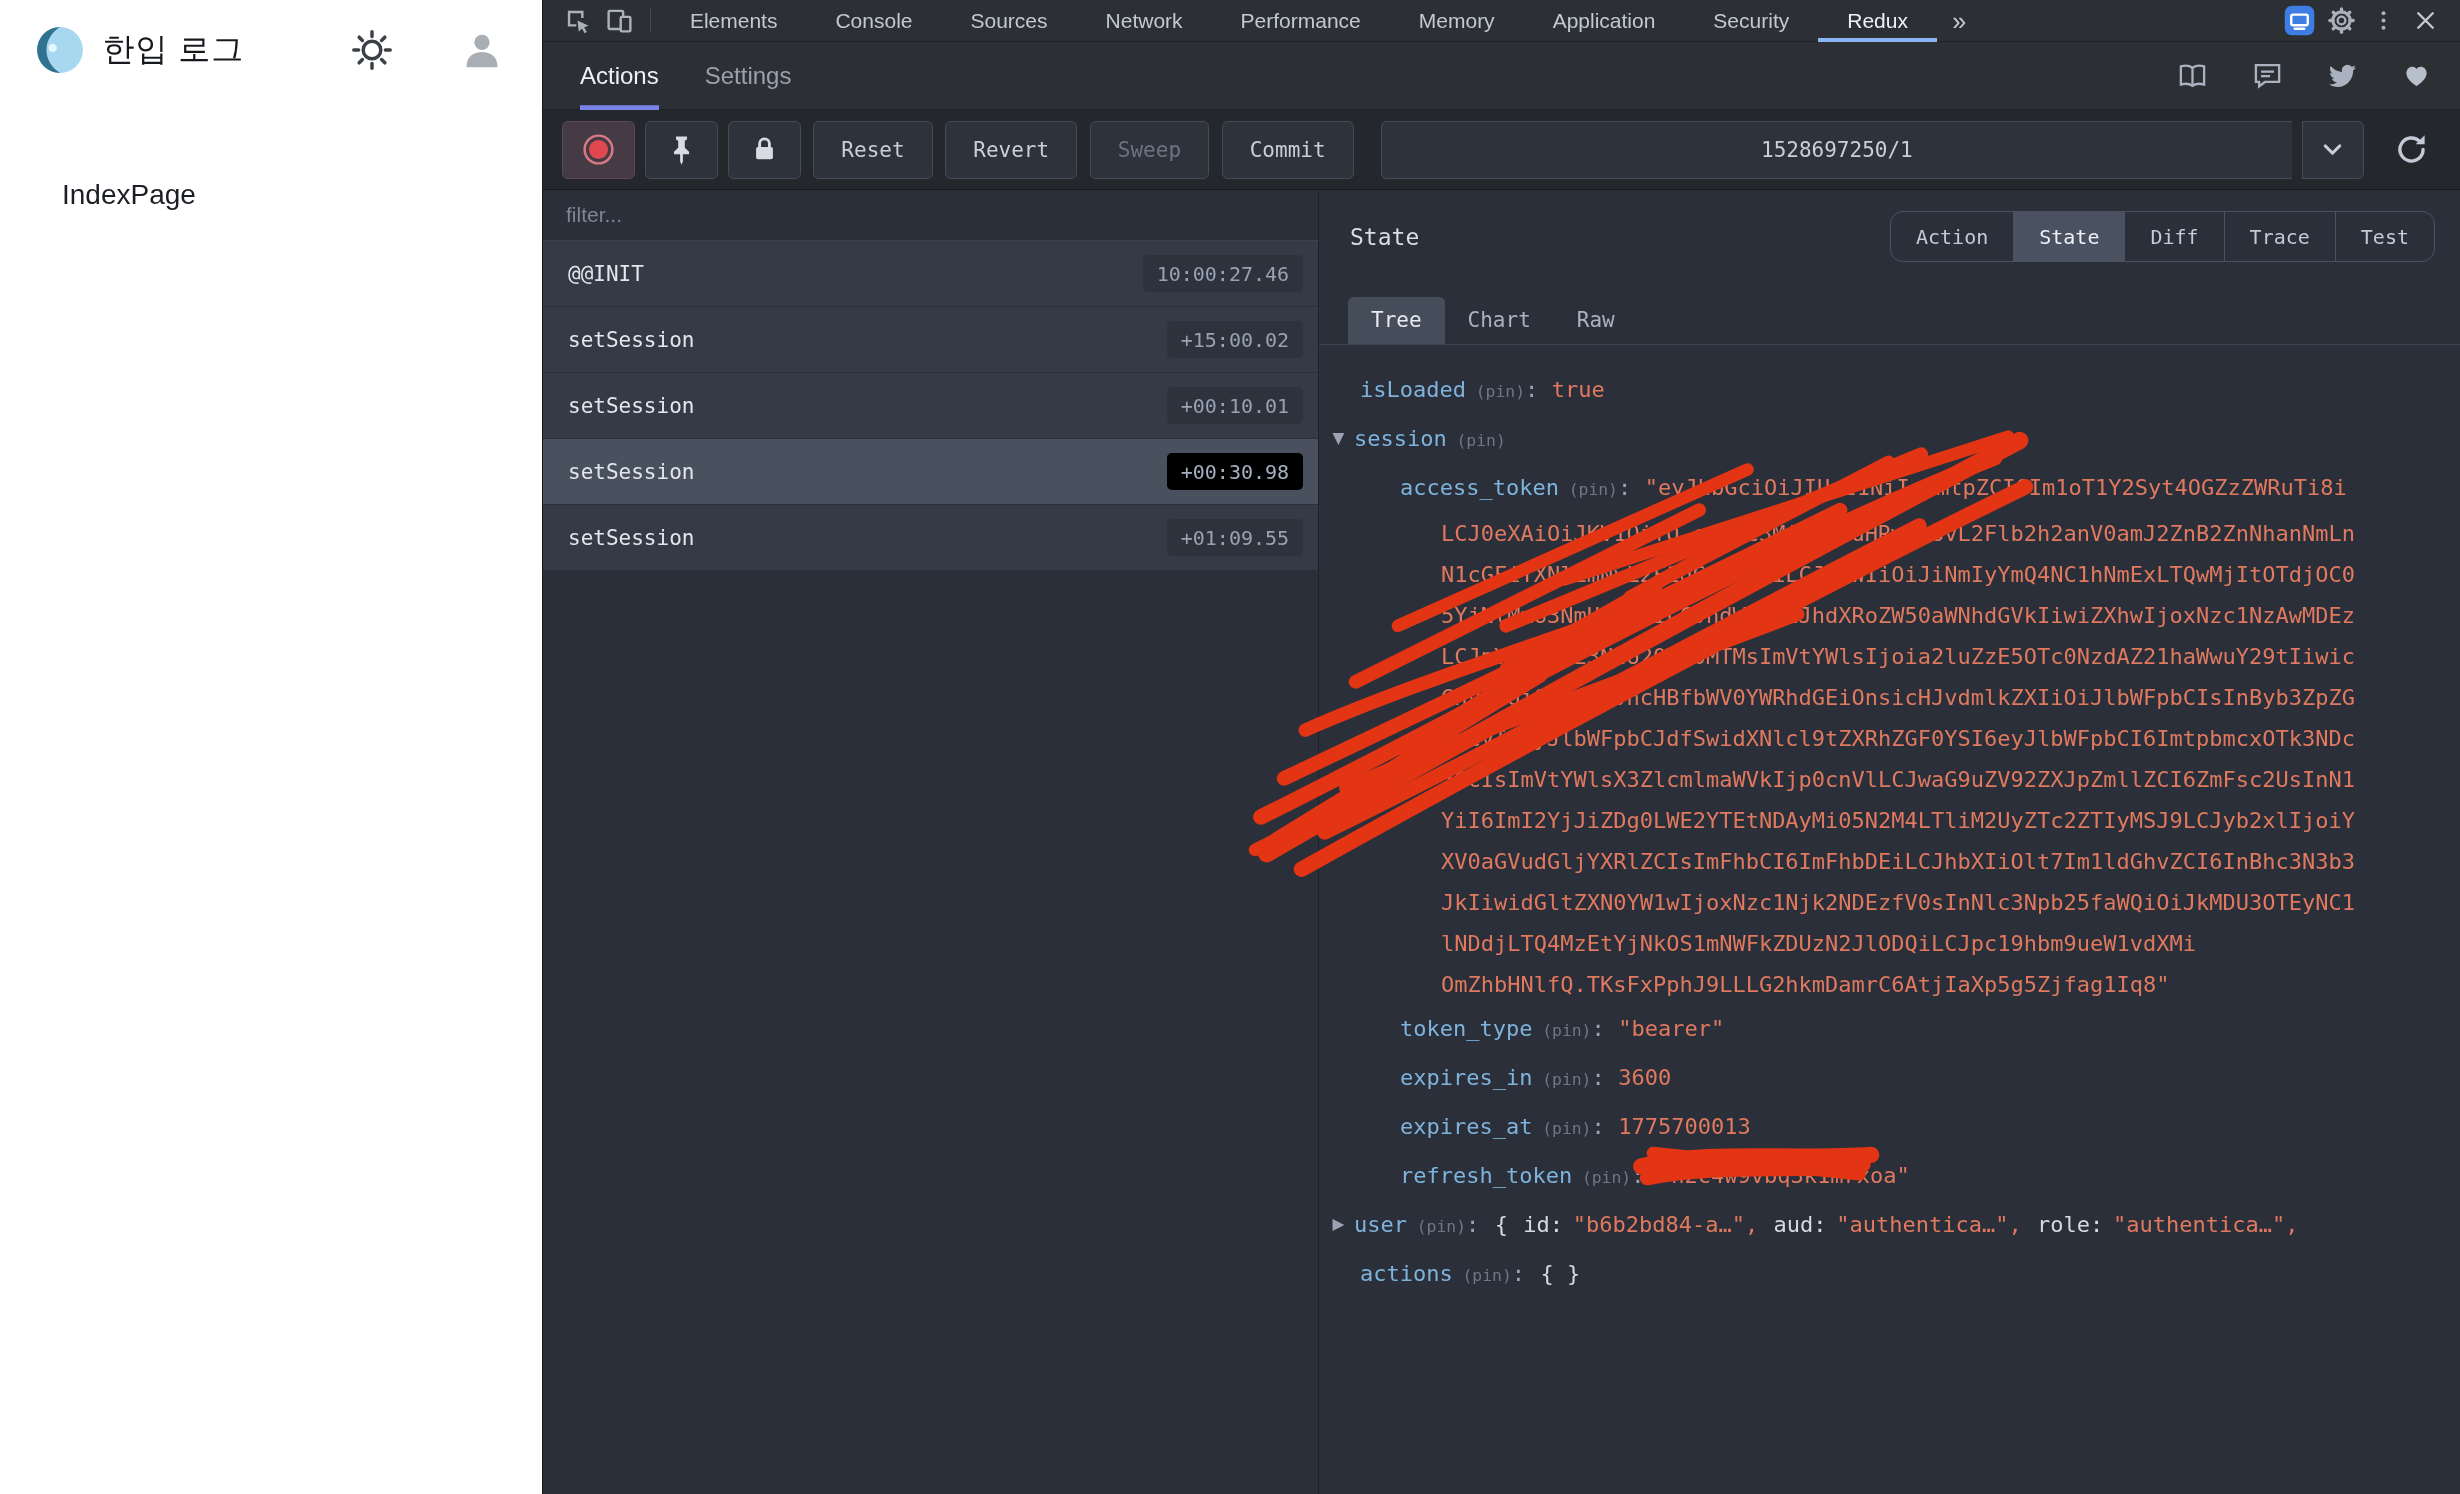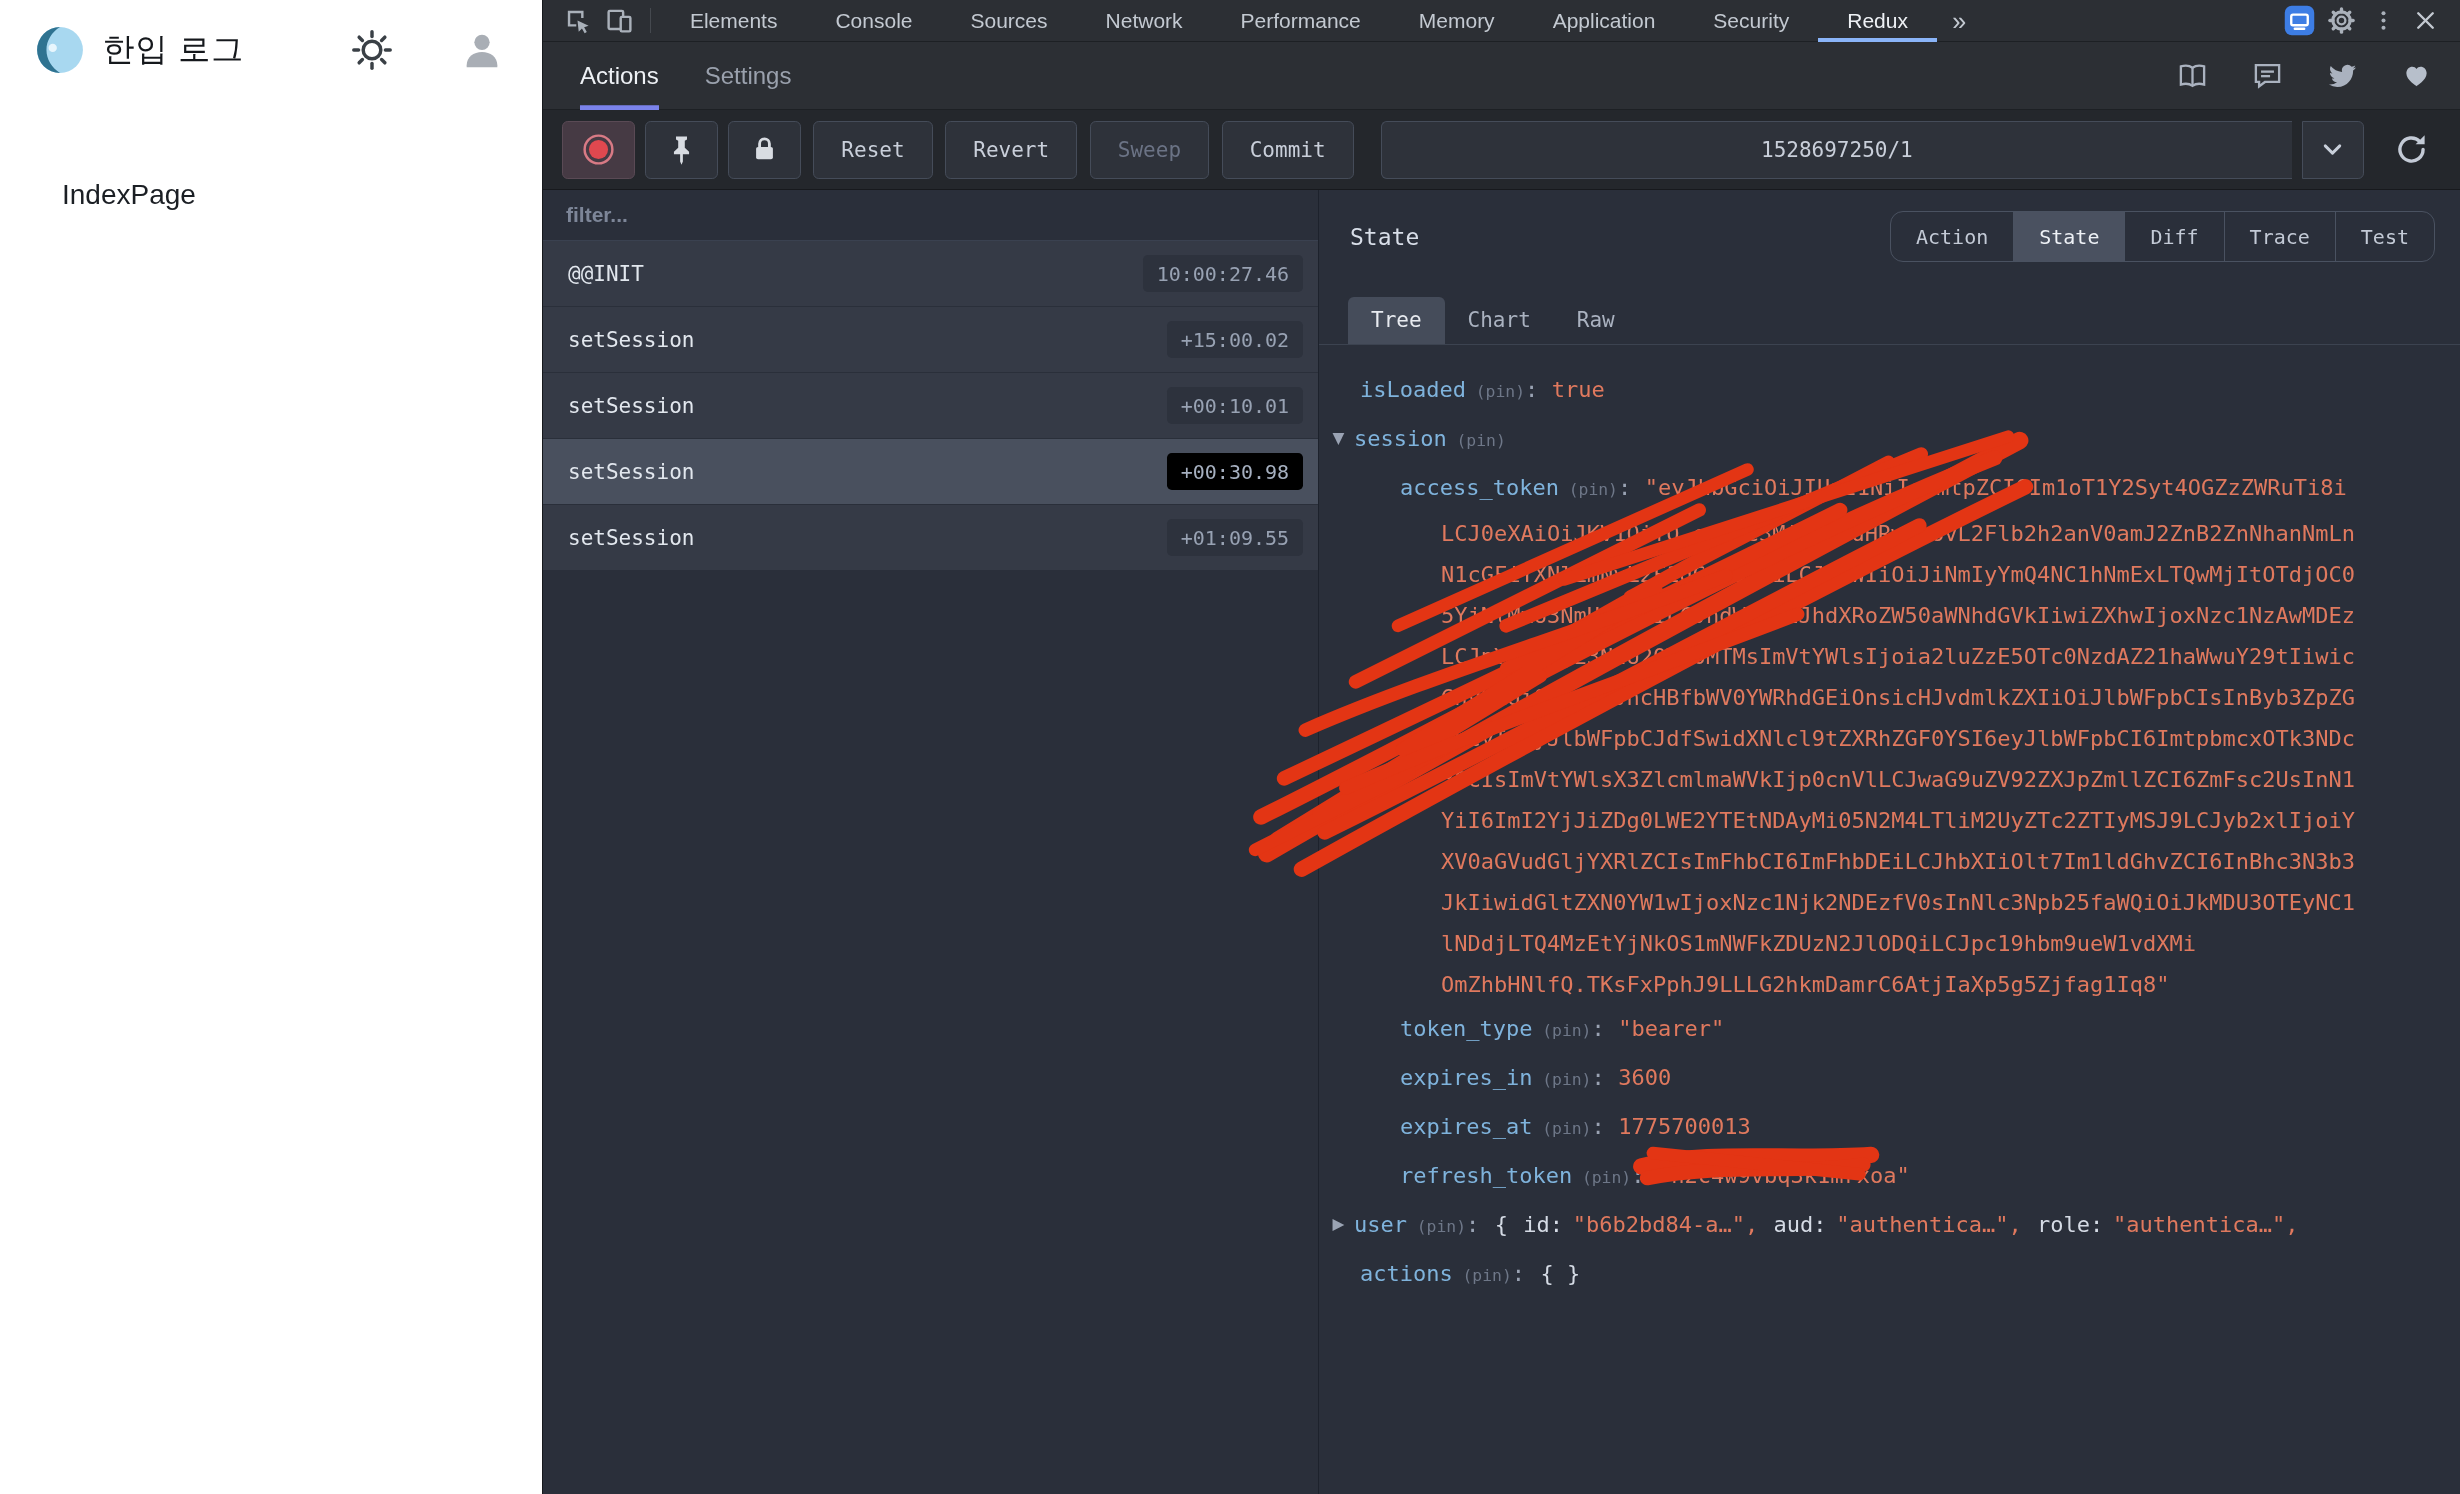--- a/index.html
+++ b/index.html
@@ -37,21 +37,21 @@
   .tb-icon-btn.record { background:#463a44; border-color:#5a4a55; }
   .tb-btn { height:58px; padding:0 27px; border:1.9px solid #454c59; border-radius:5.8px; background:#2e323a; color:#c9cfda; font-family:"DejaVu Sans Mono",monospace; font-size:21px; margin-left:3px; cursor:pointer; flex:0 0 auto; }
   .tb-btn.disabled { color:#6b7385; }
   .instance-select { flex:1; height:58px; margin-left:17.4px; border:1.9px solid #454c59; border-right:none; border-radius:5.8px 0 0 5.8px; background:#2e323a; display:flex; align-items:center; justify-content:center; color:#c9cfda; font-family:"DejaVu Sans Mono",monospace; font-size:21px; cursor:pointer; min-width:0; }
   .chev-box { width:62px; height:58px; border:1.9px solid #454c59; border-radius:0 5.8px 5.8px 0; background:#2e323a; display:flex; align-items:center; justify-content:center; cursor:pointer; flex:0 0 auto; }
   .refresh-btn { width:52px; display:flex; align-items:center; justify-content:center; margin-left:11.6px; cursor:pointer; flex:0 0 auto; }
 
   
   .redux-main { flex:1; display:flex; min-height:0; }
   .actions-panel { width:776px; flex:0 0 auto; border-right:1.9px solid #1d222c; display:flex; flex-direction:column; background:var(--panel-bg,#2a2f3a); }
-  .filter { height:51px; background:transparent; border:none; border-bottom:1px solid #3a4150; color:#cfd6e0; font-size:21px; padding:0 23px; outline:none; font-family:"Liberation Sans",sans-serif;font-weight:bold; }
+  .filter { height:51px; background:transparent; border:none; border-bottom:1px solid #3a4150; color:#cfd6e0; font-size:21px; padding:0 23px; outline:none; font-family:"Liberation Sans",sans-serif; }
   .filter::placeholder { color:#7d8698; }
   .action-row { height:66px; background:var(--row-bg,#353a46); border-bottom:1.9px solid var(--panel-bg,#2a2f3a); display:flex; align-items:center; padding:0 15.4px 0 25px; cursor:pointer; flex:0 0 auto; }
   .action-row.selected { background:var(--row-selected-bg,#49505e); }
   .a-name { font-family:"DejaVu Sans Mono",monospace; font-size:21px; color:#e2e7ee; }
   .a-time { margin-left:auto; font-family:"DejaVu Sans Mono",monospace; font-size:20px; color:#98a2b3; background:#2d323d; padding:6.8px 13.5px; border-radius:4.8px; }
   .action-row.selected .a-time { background:#000000; color:#a6b0c0;text-align:center; }
 
   .state-panel { flex:1; display:flex; flex-direction:column; background:var(--panel-bg,#2a2f3a); min-width:0; }
   .sp-header { height:93px; display:flex; align-items:center; padding:0 25px 0 31px; flex:0 0 auto; }
   .sp-title { font-family:"DejaVu Sans Mono",monospace; font-size:23px; color:#d8dee8; }

